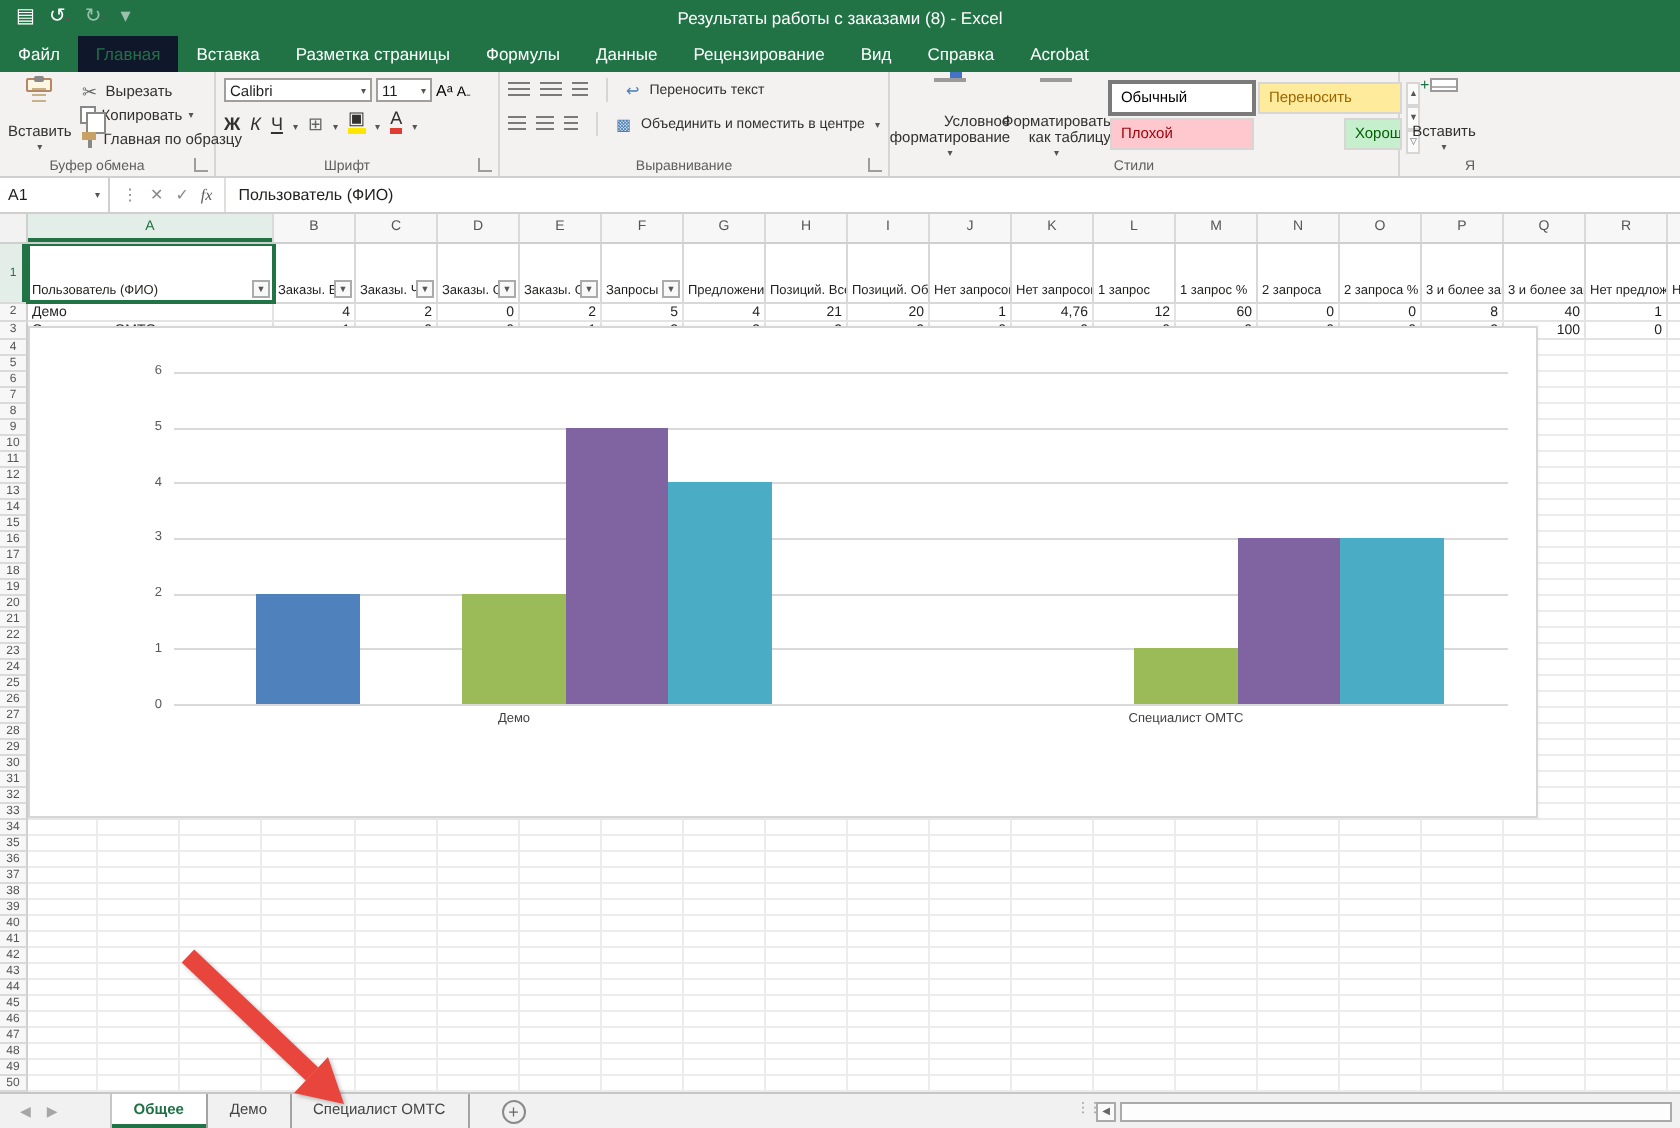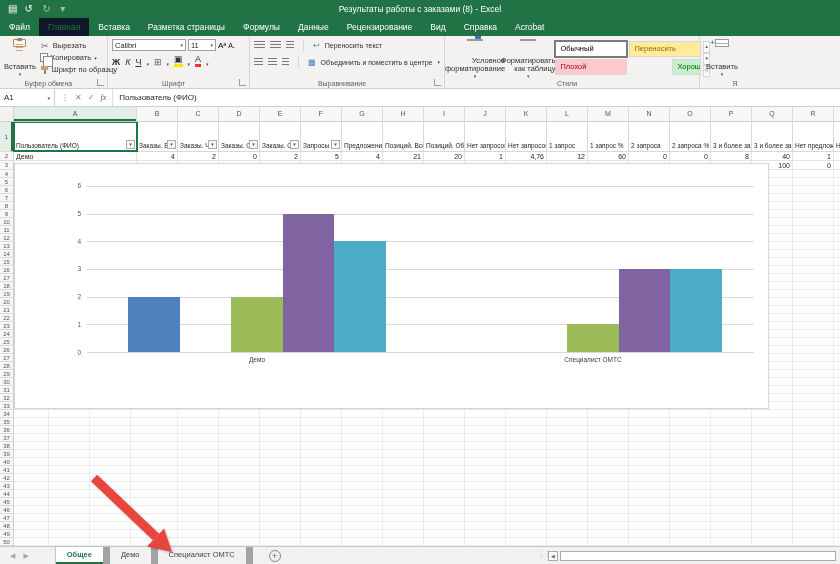--- a/index.html
+++ b/index.html
@@ -101,21 +101,21 @@
   .chartbox { position:absolute; left:14px; top:163px; width:755px; height:246px; background:#fff; border:1px solid #d6d6d6; box-shadow:0 0 0 1px rgba(0,0,0,0.02); }
   .gridline { position:absolute; height:1px; background:#d9d9d9; }
   .ytick { position:absolute; width:14px; text-align:right; font-size:6.5px; color:#595959; }
   .bar { position:absolute; }
   .catlabel { position:absolute; font-size:6.5px; color:#404040; text-align:center; width:140px; }
 
   
   .tabstrip { position:absolute; left:0; top:546px; width:840px; height:18px; background:#f1f1f1; border-top:1px solid #c6c6c6; display:flex; align-items:stretch; }
   .navarrows { display:flex; align-items:center; gap:8px; padding:0 8px 0 10px; color:#a6a6a6; font-size:7px; }
   .stabs { display:flex; align-items:stretch; margin-left:18px; }
-  .stab { font-size:7.5px; color:#444; line-height:16px; padding:0 11px; border-right:7px solid #a3a3a3; white-space:nowrap; cursor:default; }
+  .stab { font-size:7.5px; color:#444; line-height:16px; padding:0 11px; border-right:1px solid #a3a3a3; white-space:nowrap; cursor:default; }
   .stab:first-child { border-left:1px solid #c6c6c6; }
   .stab.active { background:#fff; color:#1e7145; font-weight:bold; box-shadow:inset 0 -2px 0 #217346; }
   .addsheet { width:12px; height:12px; border:1px solid #8a8a8a; border-radius:50%; color:#6a6a6a; font-size:9px; line-height:10px; text-align:center; align-self:center; margin-left:16px; }
   .hscroll-dots { position:absolute; left:538px; top:3px; color:#9a9a9a; font-size:7px; letter-spacing:-1px; }
   .hscroll-btn { position:absolute; left:548px; top:4px; width:10px; height:10px; border:1px solid #ababab; background:#fafafa; font-size:5px; color:#666; line-height:9px; text-align:center; }
   .hscroll-thumb { position:absolute; left:560px; top:4px; width:276px; height:10px; background:#fdfdfd; border:1px solid #ababab; }
 
   .arrow-svg { position:absolute; left:0; top:0; width:840px; height:564px; pointer-events:none; }
 </style>
 </head>
@@ -160,21 +160,21 @@
               <span class="mini-ico" style="color:#666">✂</span>
               <span>Вырезать</span>
             </div>
           <div class="smallbtn">
               <span class="copy-ico"></span>
               <span>Копировать</span> 
               <span class="caret">▾</span>
             </div>
           <div class="smallbtn">
               <span class="brush-ico"></span>
-              <span>Шрифт по образцу</span>
+              <span>Главная по образцу</span>
             </div>
         </div>
       </div>
       <div class="glabel">Буфер обмена</div>
       <div class="launcher"></div>
     </div>
 
     <div class="rgroup" style="width:142px">
       <div class="fontrow">
         <div class="selbox" style="width:74px">

